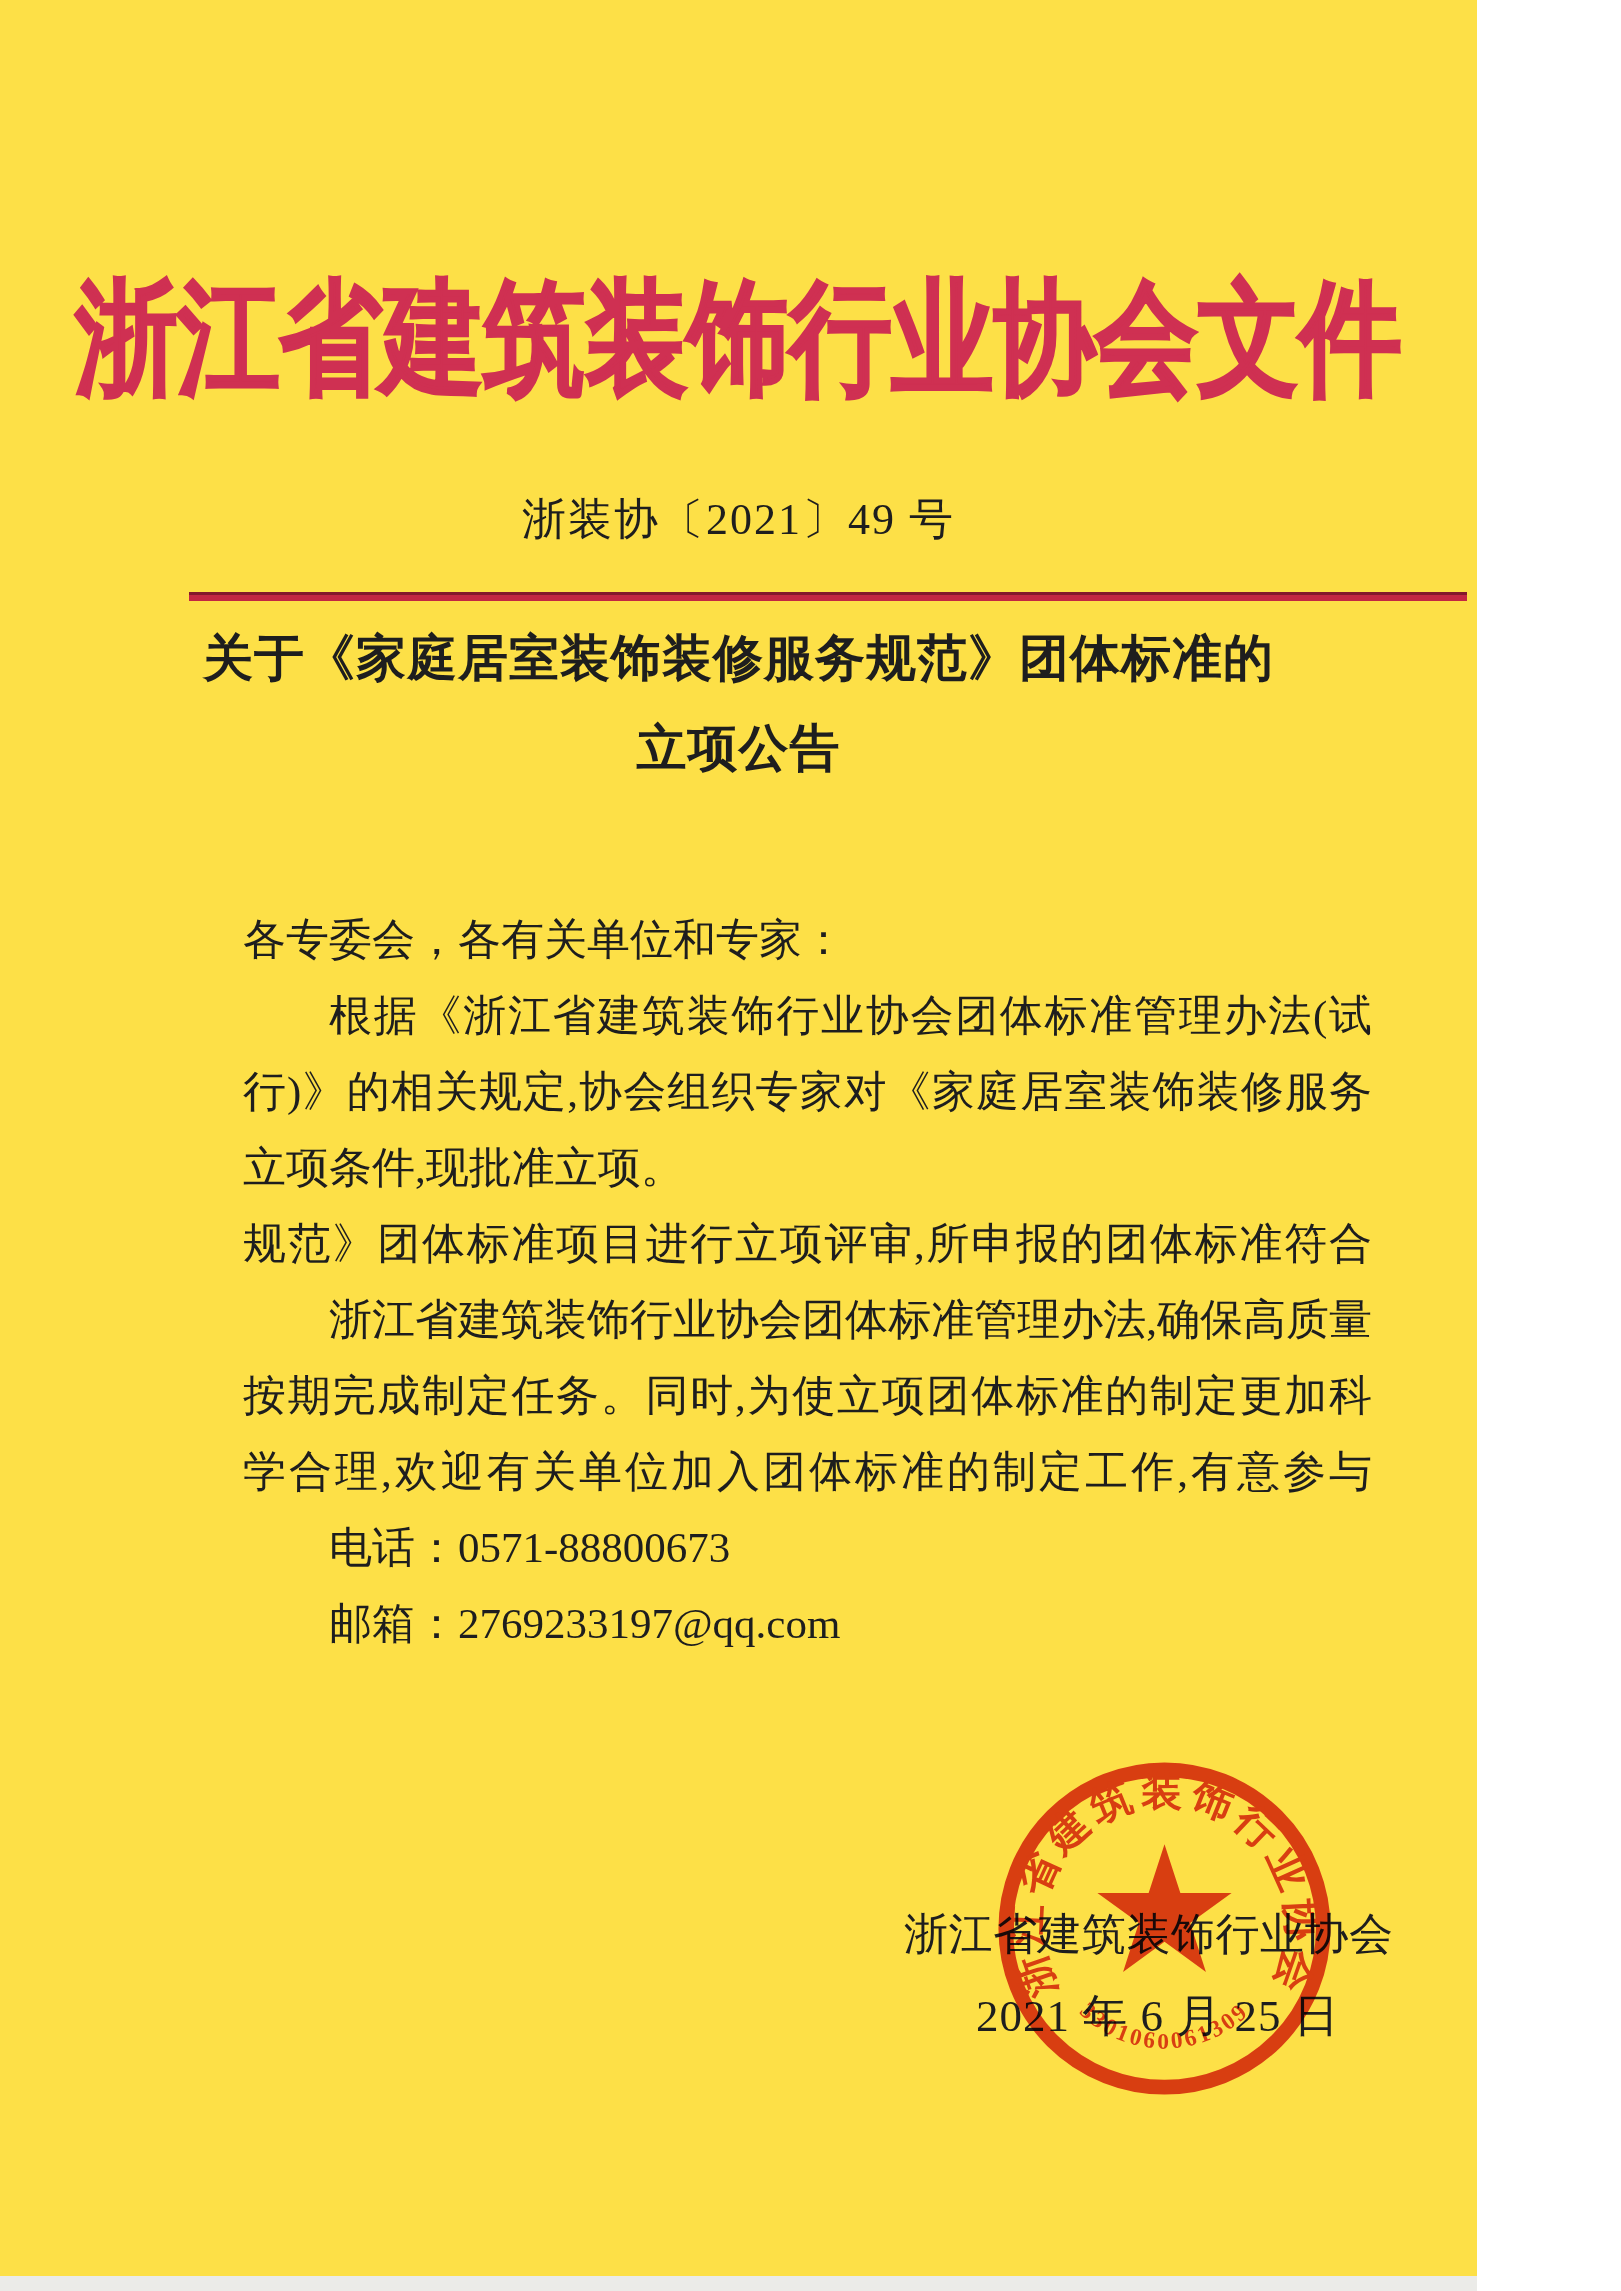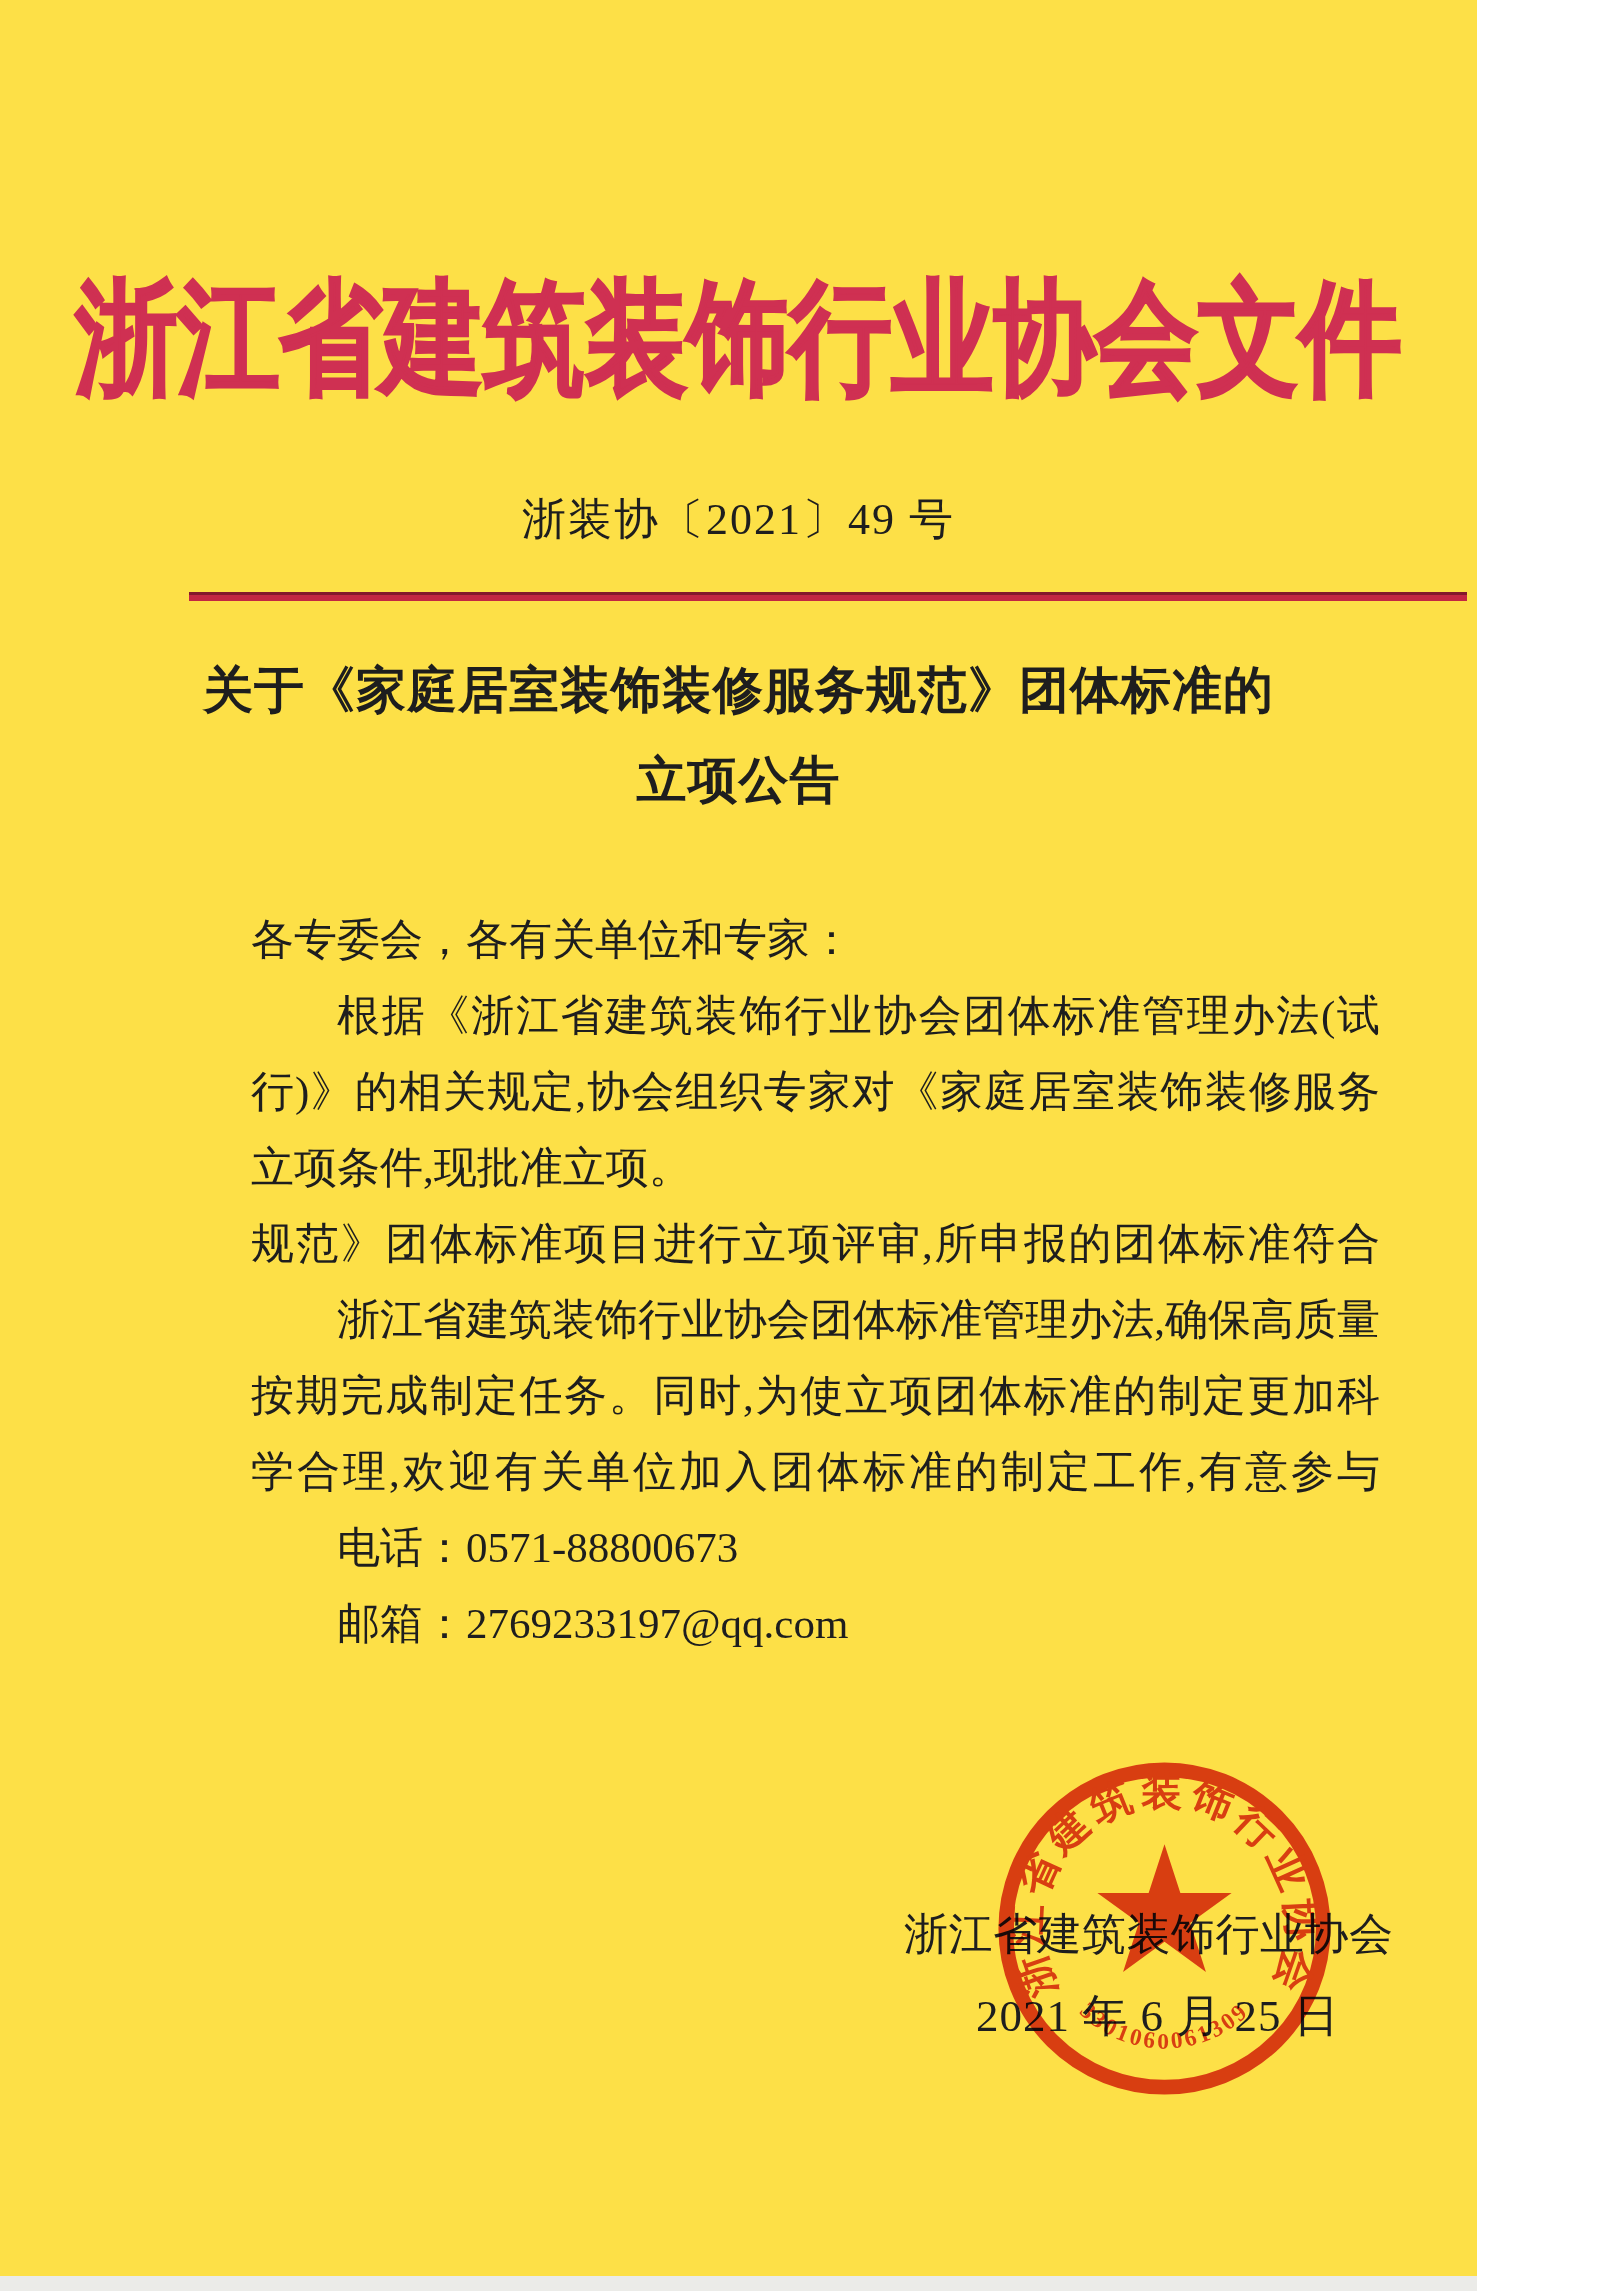--- a/index.html
+++ b/index.html
@@ -40,35 +40,35 @@
   }
   .red-rule {
     position: absolute;
     left: 189px; top: 592px;
     width: 1278px; height: 8.8px;
     background: var(--rule-red);
     box-shadow: inset 0 2.9px 0 rgba(80, 15, 25, 0.55);
   }
   .doc-title {
     position: absolute;
-    left: 0; right: 0; top: 645px;
+    left: 0; right: 0; top: 613px;
     text-align: center;
     font-size: 50px;
     font-weight: bold;
     line-height: 90px;
     letter-spacing: 1px;
   }
   .body-text {
     position: absolute;
     left: 243px; top: 902px;
     width: 1129px;
     font-size: 43px;
     line-height: 76px;
   }
-  .bline { width: 100%; margin-left: 8px; }
+  .bline { width: 100%; }
   .para .bline { text-align: justify; text-align-last: justify; }
   .para .bline.last { text-align: left; text-align-last: left; }
   .para .bline.first { text-indent: 86px; }
   .contacts .bline { text-indent: 86px; text-align: left; }
   .signature {
     position: absolute;
     left: 904px; top: 1905px;
     font-size: 44px;
     letter-spacing: 0.5px;
     white-space: nowrap;

